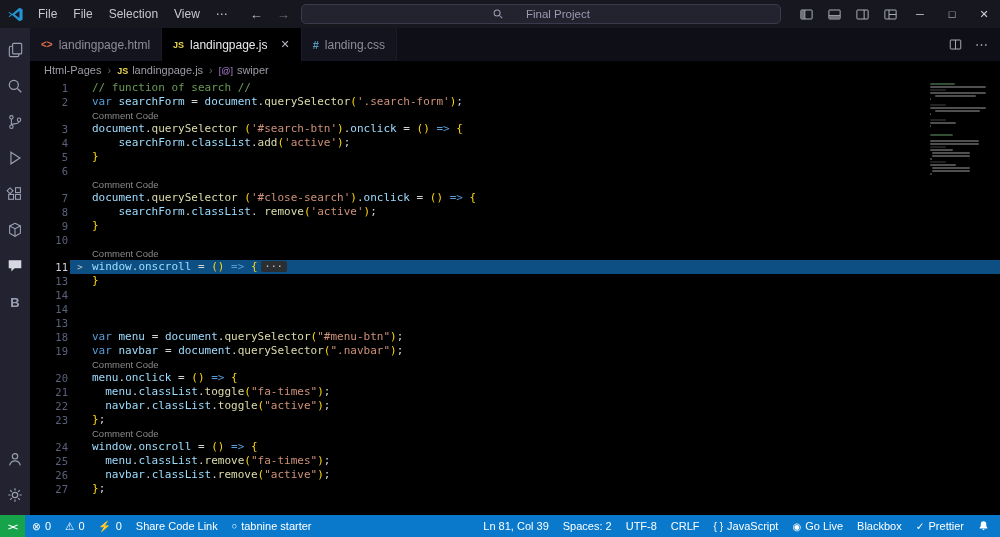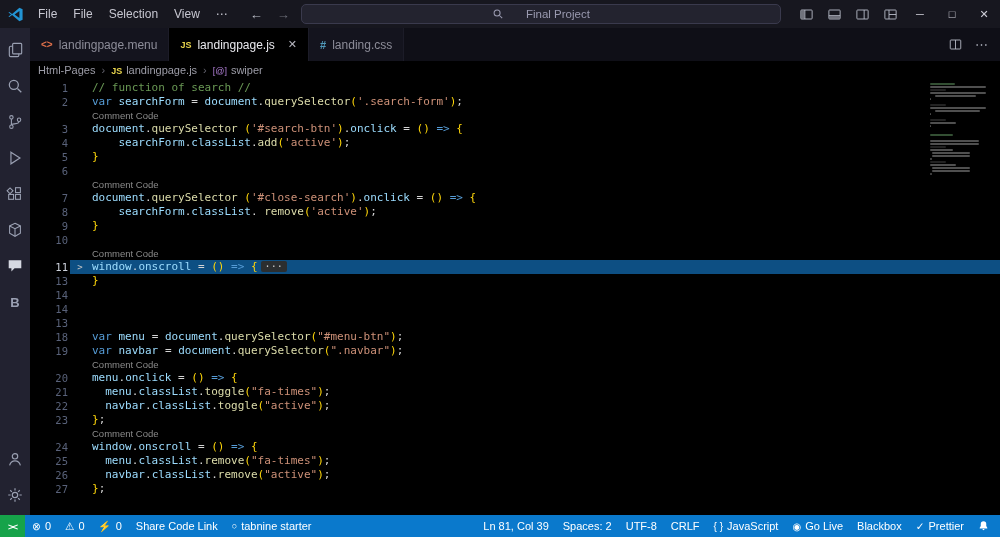--- a/index.html
+++ b/index.html
@@ -39,21 +39,21 @@
   .tab { display:flex; align-items:center; gap:6px; padding:0 11px; font-size:12px;
     color:#8d8d99; background:#14141e; border-right:1px solid #1c1c28; white-space:nowrap; }
   .tab.active { background:#000; color:#e9e9ee; }
   .tab-icon { display:flex; align-items:center; }
   .tab-close { margin-left:7px; font-size:11px; color:#b6b6c0; }
   .tab-actions { margin-left:auto; display:flex; align-items:center; gap:12px; padding-right:12px; color:#b5b9c4; }
   .tab-action { display:flex; align-items:center; }
 
   
   .breadcrumbs { height:18px; background:#000; display:flex; align-items:center;
-    padding-left:8px; gap:6px; font-size:11px; color:#9d9da8; flex:none; }
+    padding-left:14px; gap:6px; font-size:11px; color:#9d9da8; flex:none; }
   .crumb { display:flex; align-items:center; gap:4px; }
   .crumb-sep { color:#63636e; font-size:11px; }
 
   
   .editor { flex:1; position:relative; background:#000; overflow:hidden;
     font-family:"DejaVu Sans Mono", monospace; font-size:11px; padding-top:2px; }
   .row { display:flex; height:14px; line-height:14px; white-space:pre; }
   .num { width:38px; flex:none; text-align:right; color:#59627a; font-size:10.5px; }
   .row.hl { background:linear-gradient(90deg, transparent 0, transparent 40px, #0d4f83 40px); }
   .row.hl .num { color:#cdd2dc;text-align:right; }
@@ -219,21 +219,21 @@
         </div>
     </div>
 
     <div class="right-col">
       <div class="tabbar">
         <div style="display:flex;align-items:stretch;">
             <div class="tab">
               <span class="tab-icon">
                 <span style="color:#e0704a;font-weight:bold;font-size:10px;">&lt;&gt;</span>
               </span>
-              <span class="tab-label">landingpage.menu</span>
+              <span class="tab-label">landingpage.html</span>
             </div>
             <div class="tab active">
               <span class="tab-icon">
                 <span style="color:#e8d44d;font-weight:bold;font-size:9px;">JS</span>
               </span>
               <span class="tab-label">landingpage.js</span>
               <span class="tab-close">✕</span>
             </div>
             <div class="tab">
               <span class="tab-icon">

